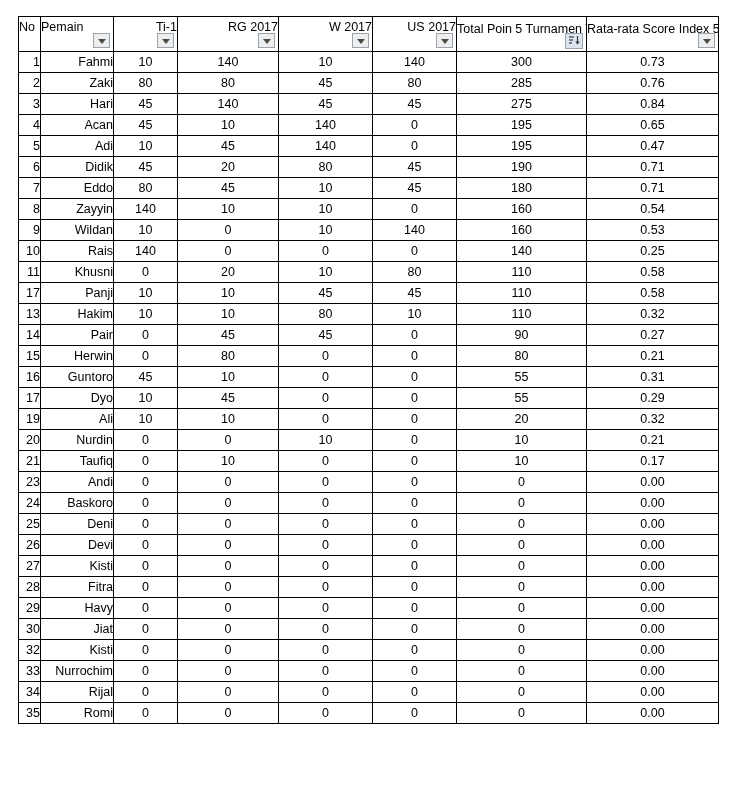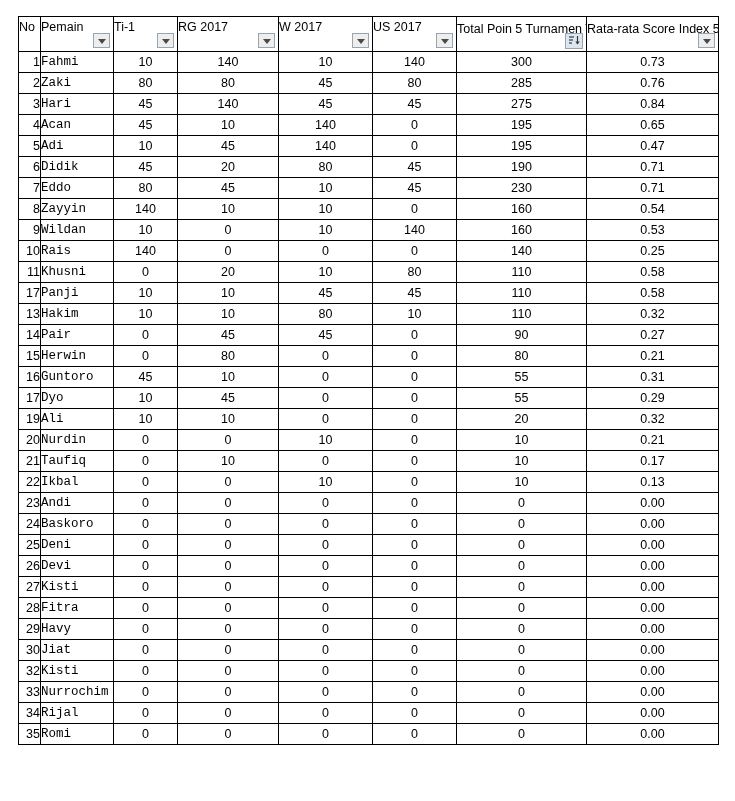--- a/index.html
+++ b/index.html
@@ -43,21 +43,21 @@
     line-height: normal;
     vertical-align: middle;
     font-weight: bold;
     font-size: 12.5px;
     position: relative;
     padding: 0 3px;
   }
   th.hdr-blue { background: #b8cce4; }
   th.hdr-orange { background: #f8cbad; }
   th.hdr-left { text-align: left; }
-  th.hdr-center { text-align: left; }
+  th.hdr-center { text-align: right; }
   .hdr-text {
     display: block;
     padding-bottom: 14px;
   }
   th.hdr-tall .hdr-text { padding-bottom: 10px; }
   
   .filter-btn {
     position: absolute;
     right: 3px;
     bottom: 3px;
@@ -89,23 +89,22 @@
     border: 1px solid #9aa4ae;
     box-sizing: border-box;
   }
   .sort-btn svg { display: block; }
   
   td.c-no {
     text-align: right;
     padding-right: 4px;
   }
   td.c-name {
-    text-align: left;
+    text-align: right;
     padding-left: 4px;
-    font-family: Liberation Mono, monospace;
   }
   td.c-num {
     text-align: center;
   }
 </style>
 </head>
 <body>
 
 <div id="sheet">
   <table class="grid">
@@ -223,21 +222,21 @@
           <td class="c-num">190</td>
           <td class="c-num">0.71</td>
         </tr>
         <tr>
           <td class="c-no">7</td>
           <td class="c-name">Eddo</td>
           <td class="c-num">80</td>
           <td class="c-num">45</td>
           <td class="c-num">10</td>
           <td class="c-num">45</td>
-          <td class="c-num">230</td>
+          <td class="c-num">180</td>
           <td class="c-num">0.71</td>
         </tr>
         <tr>
           <td class="c-no">8</td>
           <td class="c-name">Zayyin</td>
           <td class="c-num">140</td>
           <td class="c-num">10</td>
           <td class="c-num">10</td>
           <td class="c-num">0</td>
           <td class="c-num">160</td>
@@ -355,30 +354,20 @@
         </tr>
         <tr>
           <td class="c-no">21</td>
           <td class="c-name">Taufiq</td>
           <td class="c-num">0</td>
           <td class="c-num">10</td>
           <td class="c-num">0</td>
           <td class="c-num">0</td>
           <td class="c-num">10</td>
           <td class="c-num">0.17</td>
-        </tr>
-        <tr>
-          <td class="c-no">22</td>
-          <td class="c-name">Ikbal</td>
-          <td class="c-num">0</td>
-          <td class="c-num">0</td>
-          <td class="c-num">10</td>
-          <td class="c-num">0</td>
-          <td class="c-num">10</td>
-          <td class="c-num">0.13</td>
         </tr>
         <tr>
           <td class="c-no">23</td>
           <td class="c-name">Andi</td>
           <td class="c-num">0</td>
           <td class="c-num">0</td>
           <td class="c-num">0</td>
           <td class="c-num">0</td>
           <td class="c-num">0</td>
           <td class="c-num">0.00</td>

